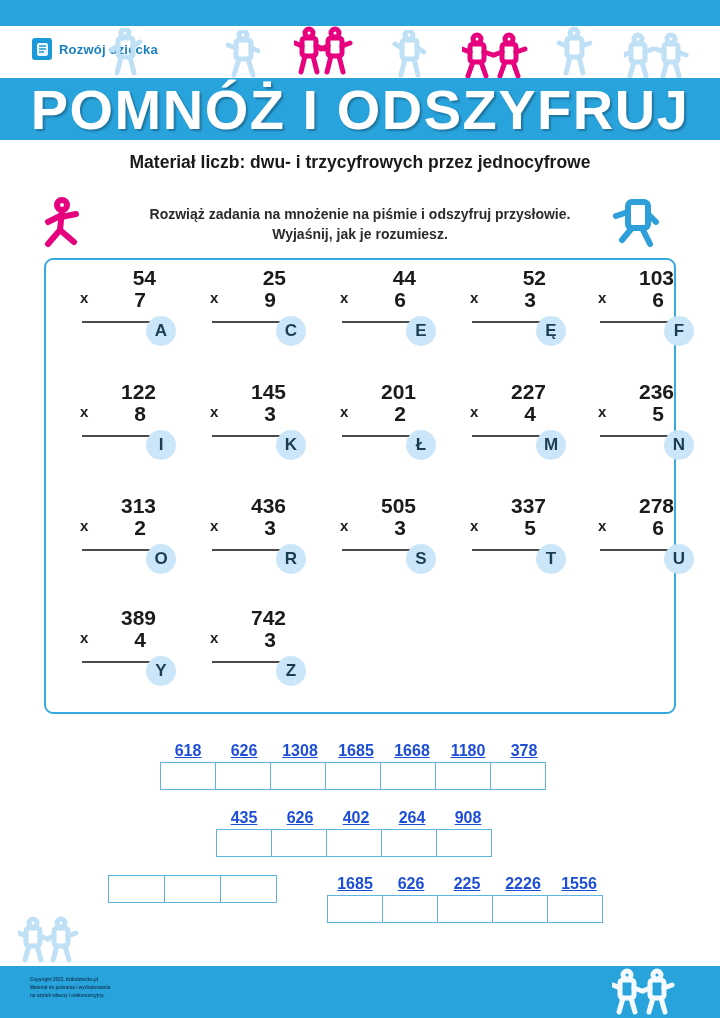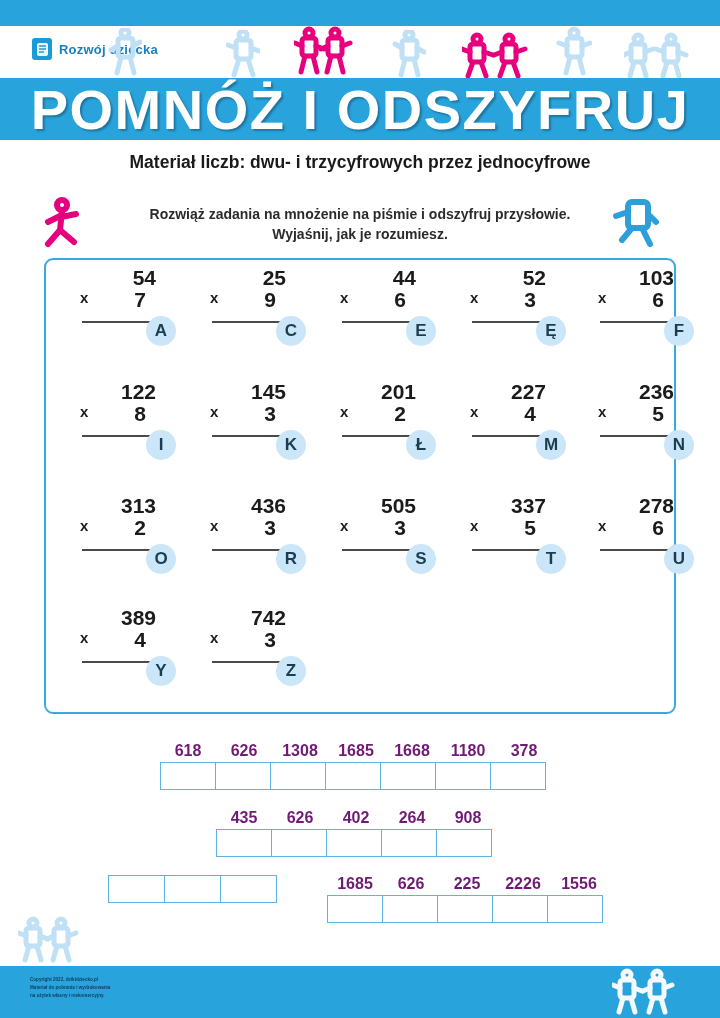--- a/index.html
+++ b/index.html
@@ -124,22 +124,23 @@
   .gcell {
     border: 1px solid #5bb4e2;
     height: 28px;
     margin-left: -1px;
     background: #fff;
   }
   .gcell:first-child { margin-left: 0; }
   .glabels { display: flex; }
   .glabel {
     text-align: center;
-    font-size: 16px; font-weight: bold; color: #701a75;
+    font-size: 16px; font-weight: bold; color: #1d4ed8;
     padding-bottom: 2px;
+    text-decoration: underline;
   }
 
   
   .footer-band {
     position: absolute; bottom: 0; left: 0;
     width: 720px; height: 52px;
     background: #29a3dc;
     overflow: hidden;
   }
   .footer-text {

